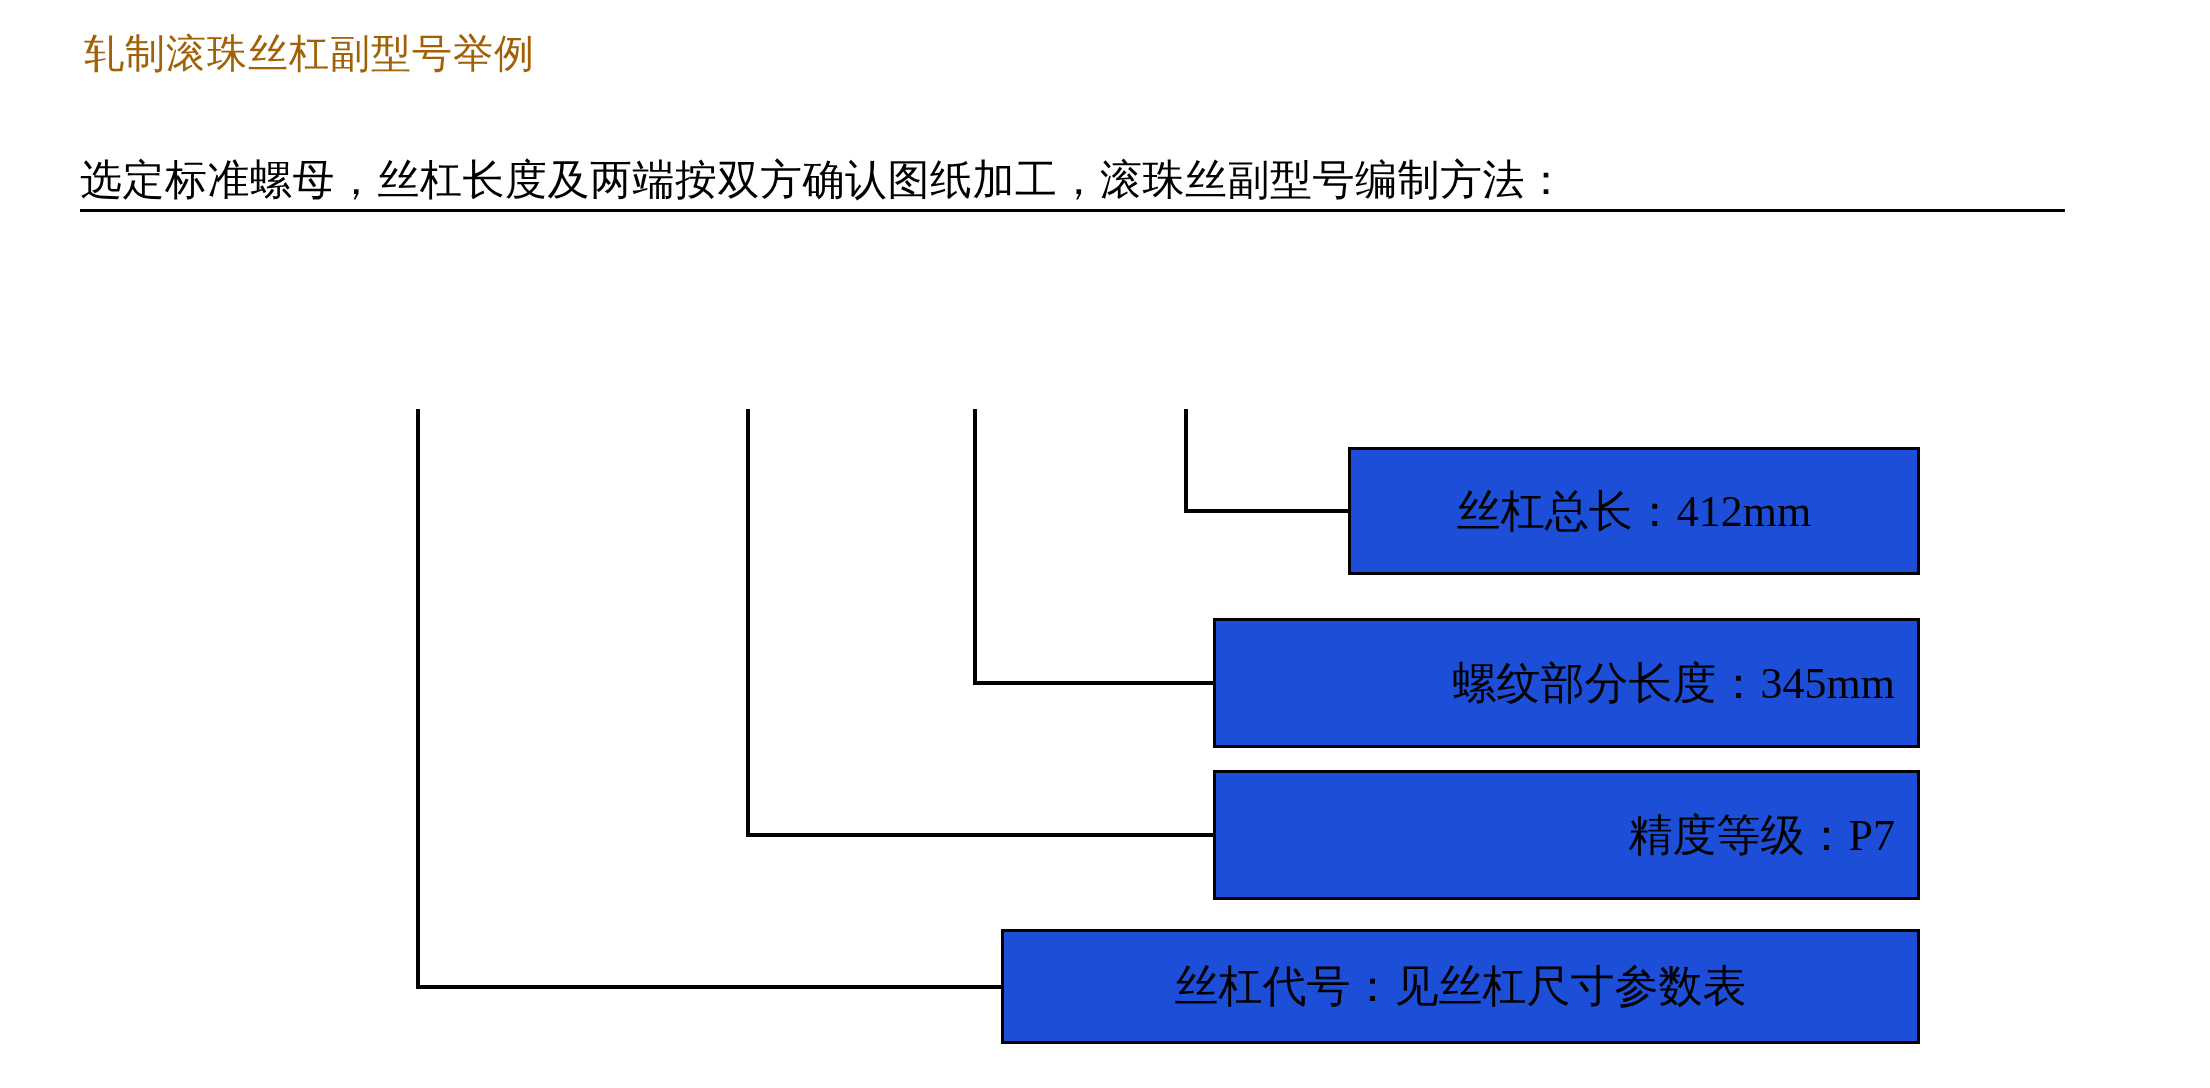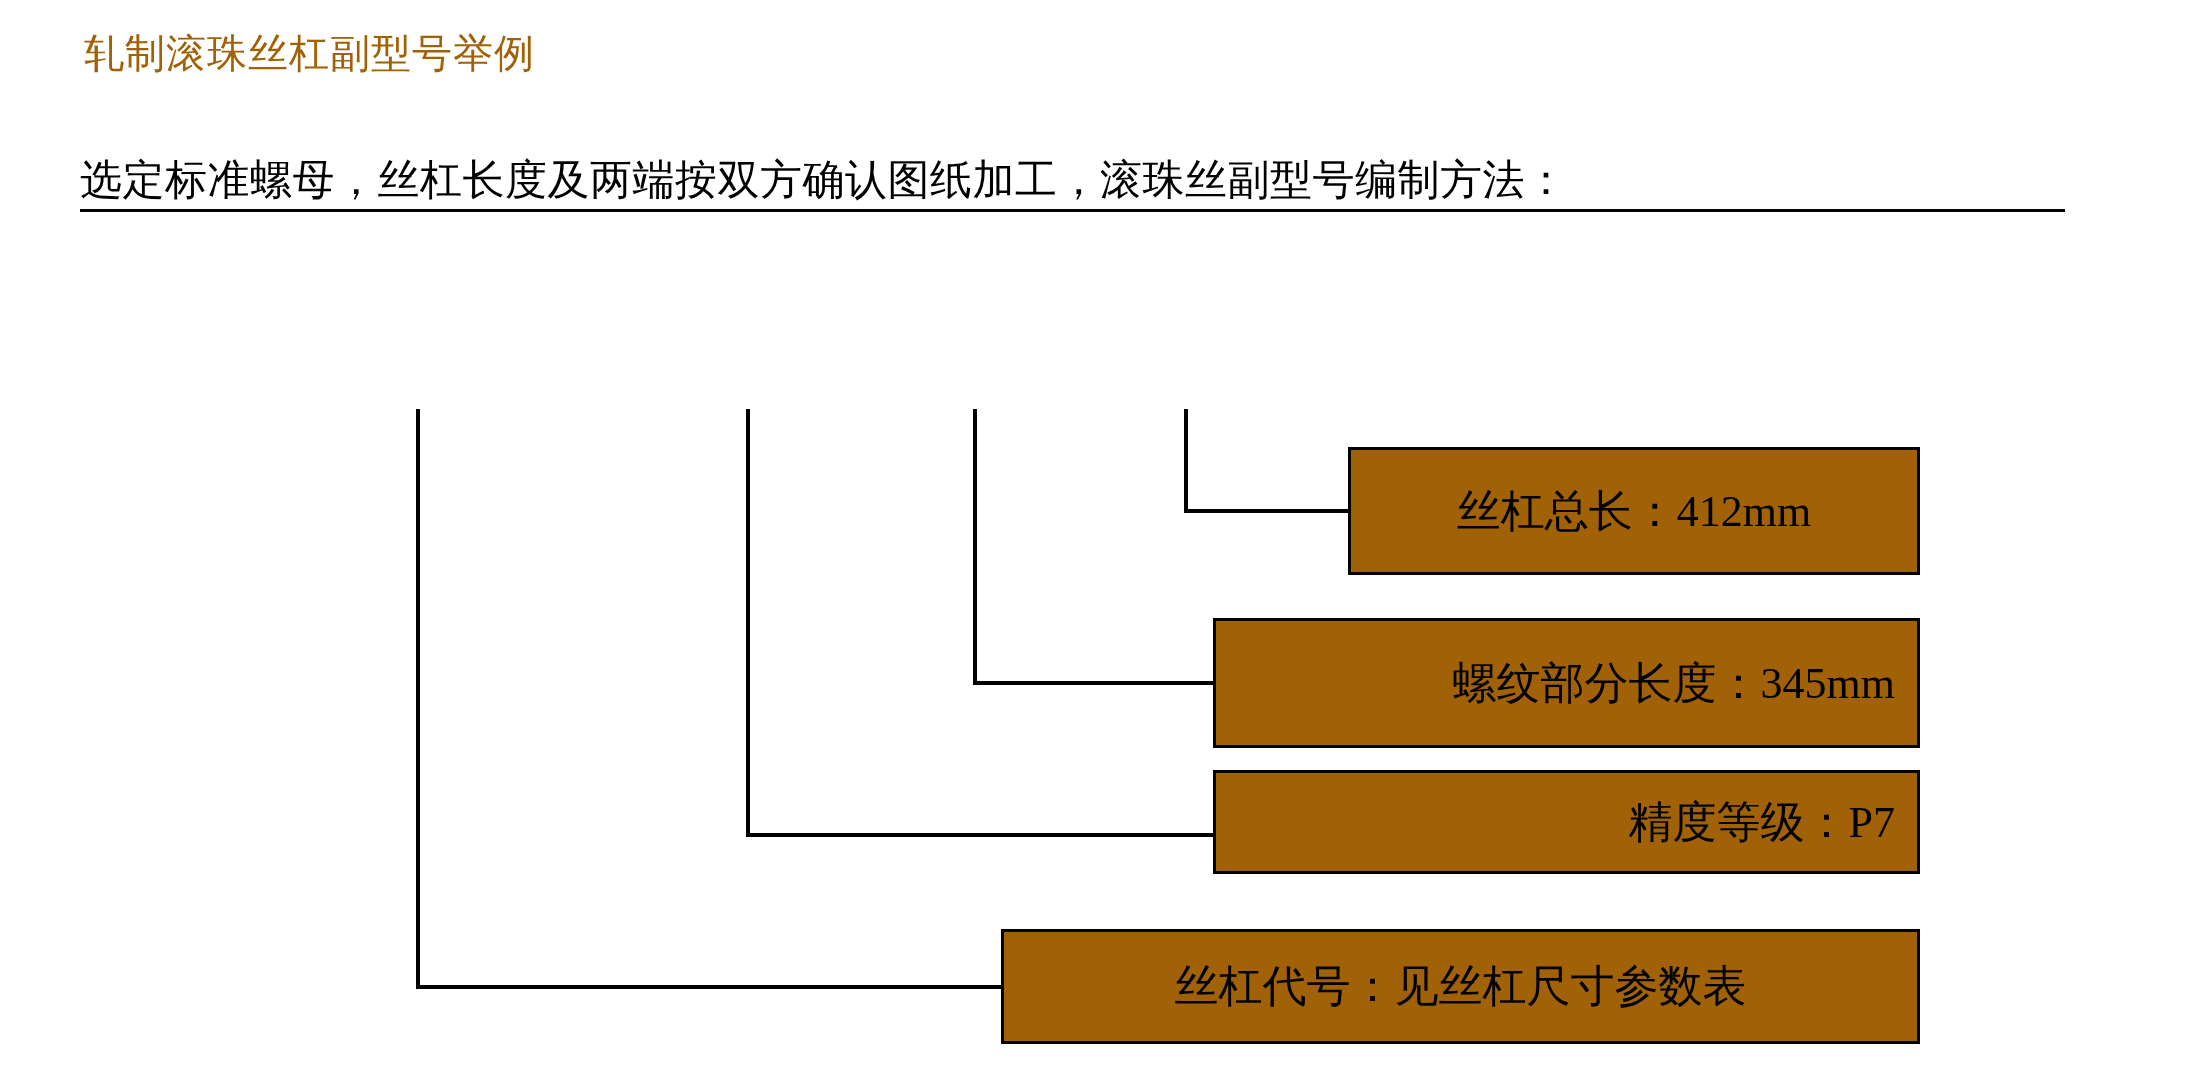--- a/index.html
+++ b/index.html
@@ -102,38 +102,38 @@
     top: 0;
     width: 2210px;
     height: 1088px;
     pointer-events: none;
   }
 
   
   .callout {
     position: absolute;
     border: 3px solid #000000;
-    background: #a16207;
+    background: #1d4ed8;
     box-sizing: border-box;
     display: flex;
     align-items: center;
     justify-content: flex-end;
     padding: 0 22px;
     font-family: "Liberation Serif", serif;
     font-size: 44px;
     white-space: nowrap;
     color: #000000;
   }
   .callout.center {
     justify-content: center;
   }
 
   #callout-0 { left: 1348px; top: 447px; width: 572px; height: 128px; }
   #callout-1 { left: 1213px; top: 618px; width: 707px; height: 130px; padding-left: 7px; }
-  #callout-2 { left: 1213px; top: 770px; width: 707px; height: 104px; padding-left: 7px; }
+  #callout-2 { left: 1213px; top: 770px; width: 707px; height: 130px; padding-left: 7px; }
   #callout-3 { left: 1001px; top: 929px; width: 919px; height: 115px; }
 </style>
 </head>
 <body>
 
 <div id="page">
 
   <div class="heading" id="title-line">轧制滚珠丝杠副型号举例</div>
 
   <div id="subtitle-wrap">

